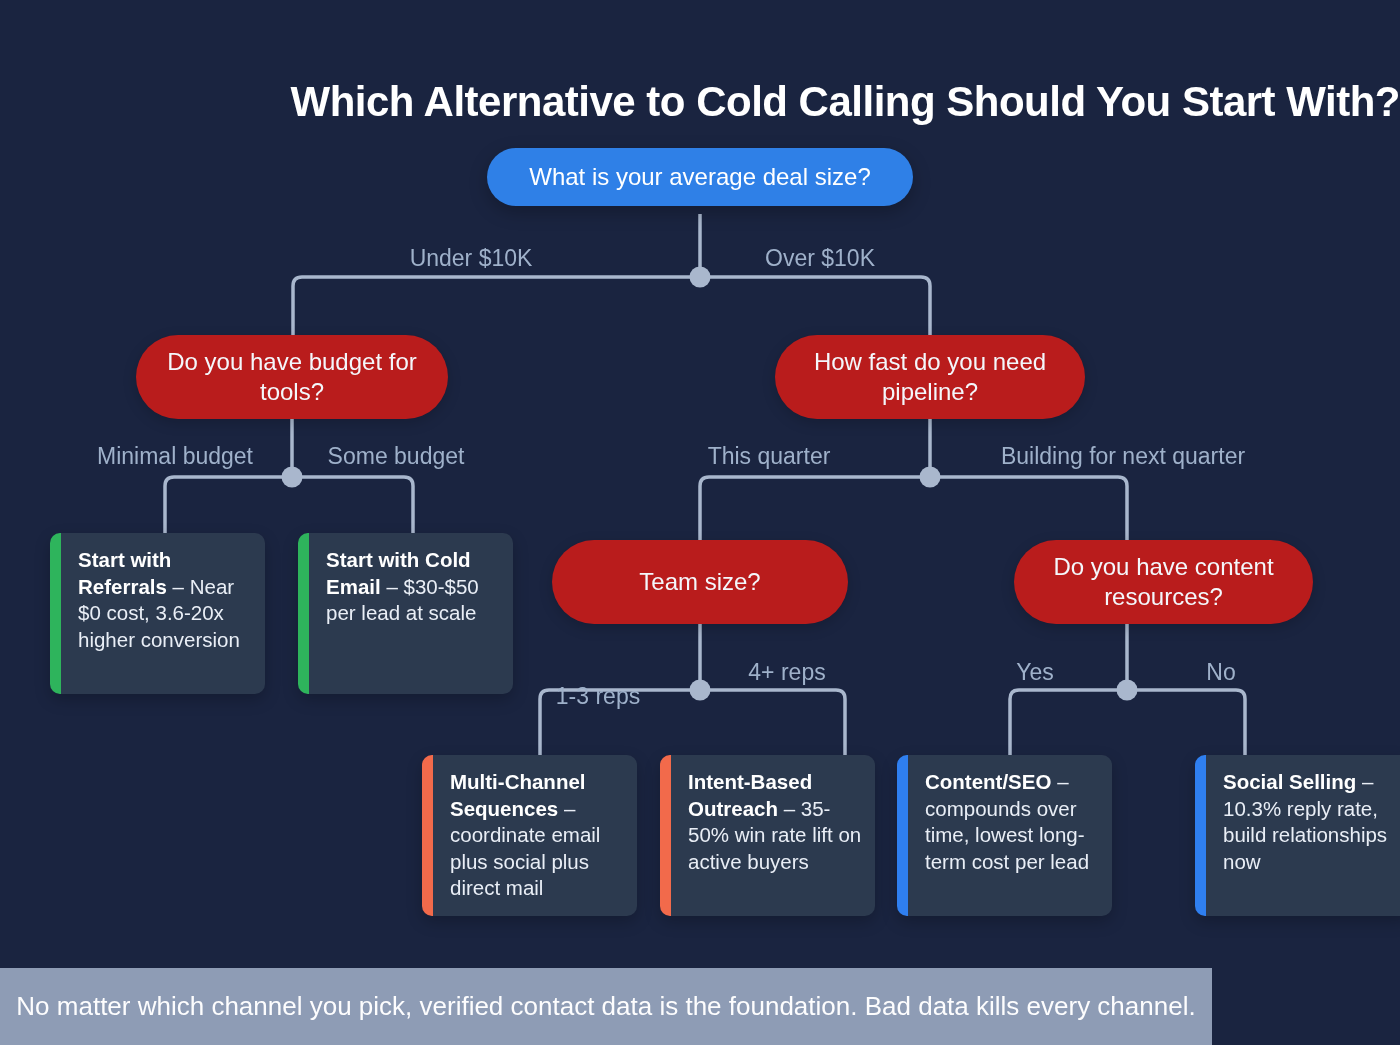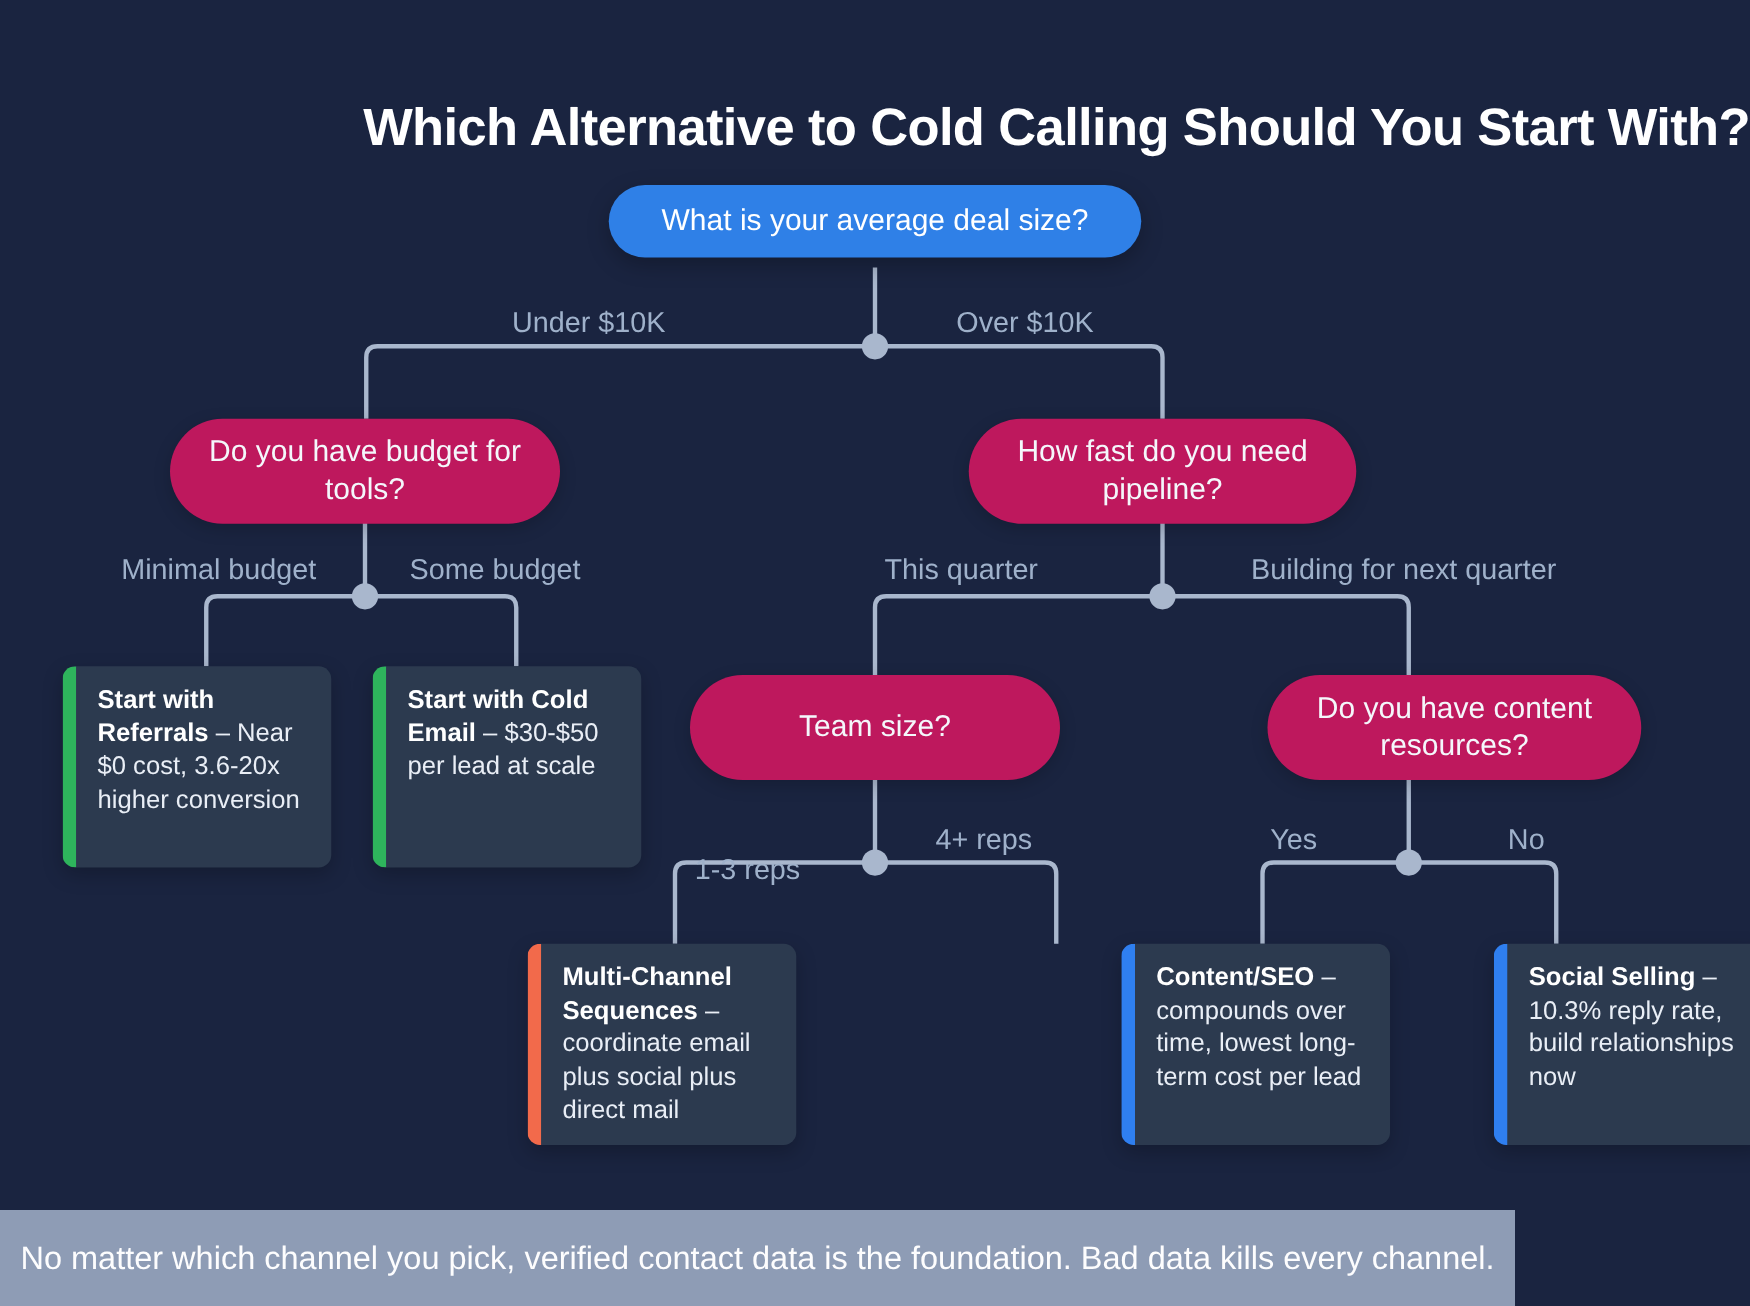--- a/index.html
+++ b/index.html
@@ -29,21 +29,21 @@
     color:#f4f7fb;font-size:24px;line-height:1.25;
     border-radius:44px;
     padding:0 20px;box-sizing:border-box;
   }
   .pill.root{
     background:#2f80e7;
     color:#ffffff;
     box-shadow:0 6px 18px rgba(0,0,0,0.25);
   }
   .pill.question{
-    background:#be185d;
+    background:#b91c1c;
     box-shadow:0 4px 14px rgba(0,0,0,0.18);
   }
 
   .branch-label{
     position:absolute;transform:translate(-50%,-50%);
     color:#9fb1ca;font-size:23px;white-space:nowrap;
   }
 
   .card{
     position:absolute;
@@ -135,20 +135,24 @@
   <div class="card" style="left: 298px; top: 533px; --accent: #2eb45c;">
     <p><strong>Start with Cold Email</strong>
       <span>– $30-$50 per lead at scale</span></p>
   </div>
 
   <div class="card" style="left: 422px; top: 755px; --accent: #f26a4b;">
     <p><strong>Multi-Channel Sequences</strong>
       <span>– coordinate email plus social plus direct mail</span></p>
   </div>
 
+  <div class="card" style="left: 660px; top: 755px; --accent: #f26a4b;">
+    <p><strong>Intent-Based Outreach</strong>
+      <span>– 35-50% win rate lift on active buyers</span></p>
+  </div>
 
   <div class="card" style="left: 897px; top: 755px; --accent: #2f7ff0;">
     <p><strong>Content/SEO</strong>
       <span>– compounds over time, lowest long-term cost per lead</span></p>
   </div>
 
   <div class="card" style="left: 1195px; top: 755px; --accent: #2f7ff0;">
     <p><strong>Social Selling</strong>
       <span>– 10.3% reply rate, build relationships now</span></p>
   </div>

